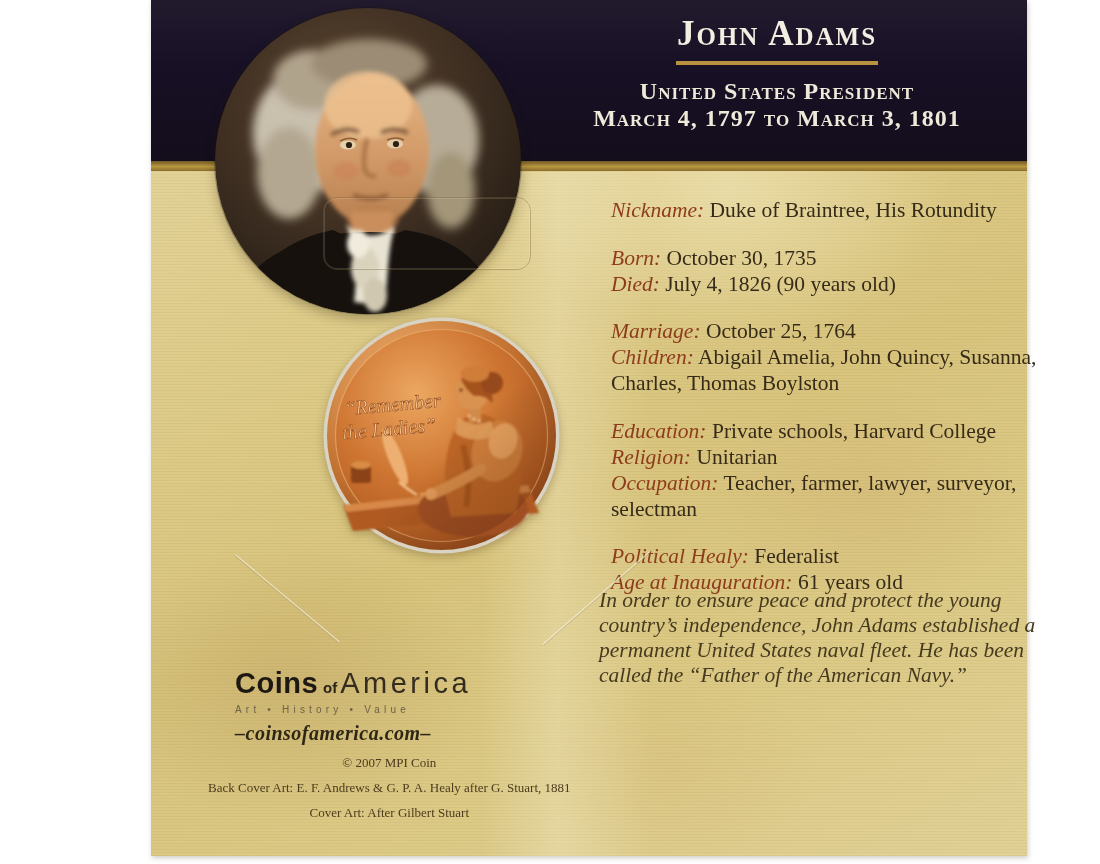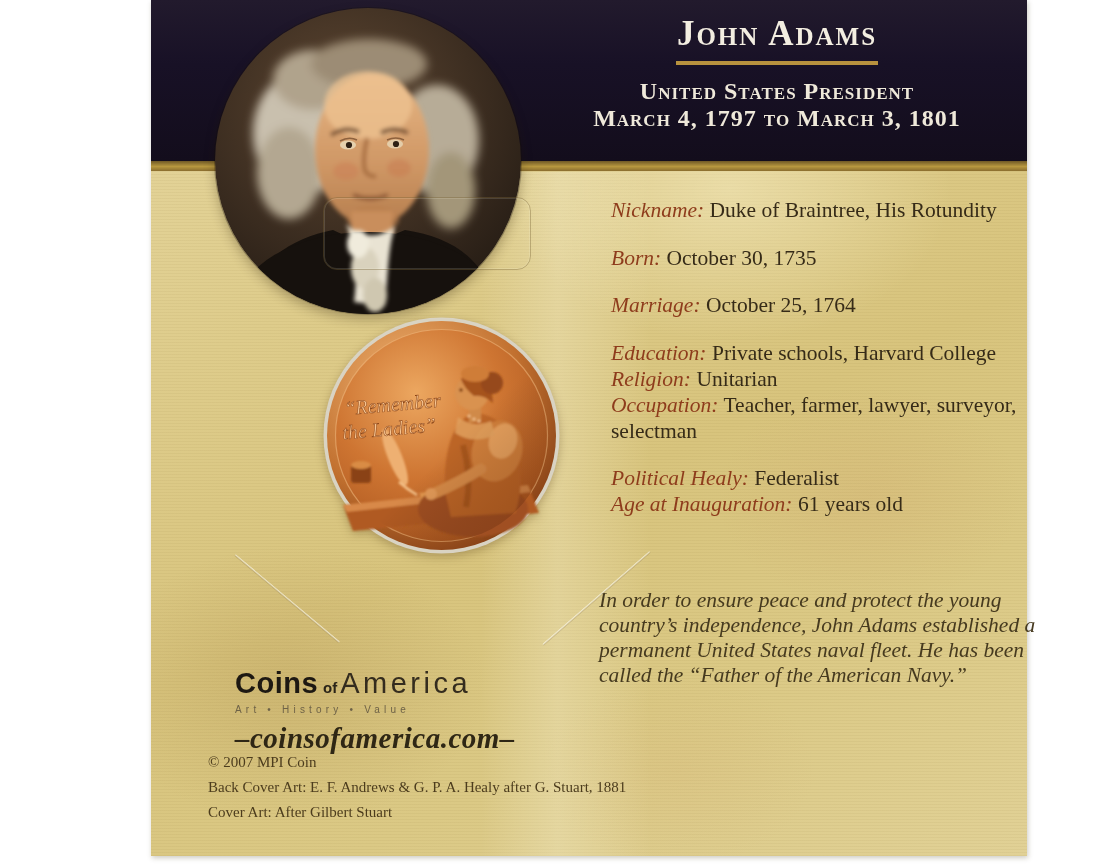--- a/index.html
+++ b/index.html
@@ -51,23 +51,23 @@
   .summary{position:absolute;left:448px;top:588px;width:462px;margin:0;font-size:21.5px;line-height:25px;
     font-style:italic;color:#463a1f;}
   
   .brand{position:absolute;left:84px;top:668px;color:#241e12;}
   .logo-line{font-family:"Liberation Sans", sans-serif;line-height:30px;white-space:nowrap;}
   .logo-coins{font-size:29px;font-weight:bold;color:#1d1812;letter-spacing:0.5px;}
   .logo-of{font-size:15px;font-weight:bold;color:#2a2418;margin:0 3px 0 5px;}
   .logo-america{font-size:29px;font-weight:normal;color:#342c1e;letter-spacing:3.5px;}
   .tagline{font-family:"Liberation Sans", sans-serif;font-size:10px;letter-spacing:4.2px;
     color:#6e6247;margin-top:1px;white-space:nowrap;}
-  .website{font-size:29px;font-weight:bold;font-style:italic;color:#2f2715;margin-top:7px;letter-spacing:0.5px;}
-  
-  .credits{position:absolute;left:57px;top:750px;font-size:15px;line-height:25px;color:#4c3c1d;}
+  .website{font-size:20px;font-weight:bold;font-style:italic;color:#2f2715;margin-top:7px;letter-spacing:0.5px;}
+  
+  .credits{position:absolute;left:57px;top:750px;font-size:13px;line-height:25px;color:#4c3c1d;text-align:center;}
 </style>
 </head>
 <body>
 
 <div class="page">
   <div class="package">
 
     <div class="band">
       <div class="header-text">
         <div class="title">John Adams</div>
@@ -207,24 +207,26 @@
     <div class="slit slit-right"></div>
 
     <div class="facts">
       <p class="fact-group">
         </p>
         <div class="fact-item"><span class="fact-label">Nickname:</span> <span>Duke of Braintree, His Rotundity</span></div>
       <p></p>
       <p class="fact-group">
         </p>
         <div class="fact-item"><span class="fact-label">Born:</span> <span>October 30, 1735</span></div>
+        <div class="fact-item"><span class="fact-label">Died:</span> <span>July 4, 1826 (90 years old)</span></div>
       <p></p>
       <p class="fact-group">
         </p>
         <div class="fact-item"><span class="fact-label">Marriage:</span> <span>October 25, 1764</span></div>
+        <div class="fact-item"><span class="fact-label">Children:</span> <span>Abigail Amelia, John Quincy, Susanna, Charles, Thomas Boylston</span></div>
       <p></p>
       <p class="fact-group">
         </p>
         <div class="fact-item"><span class="fact-label">Education:</span> <span>Private schools, Harvard College</span></div>
         <div class="fact-item"><span class="fact-label">Religion:</span> <span>Unitarian</span></div>
         <div class="fact-item"><span class="fact-label">Occupation:</span> <span>Teacher, farmer, lawyer, surveyor, selectman</span></div>
       <p></p>
       <p class="fact-group">
         </p>
         <div class="fact-item"><span class="fact-label">Political Healy:</span> <span>Federalist</span></div>

